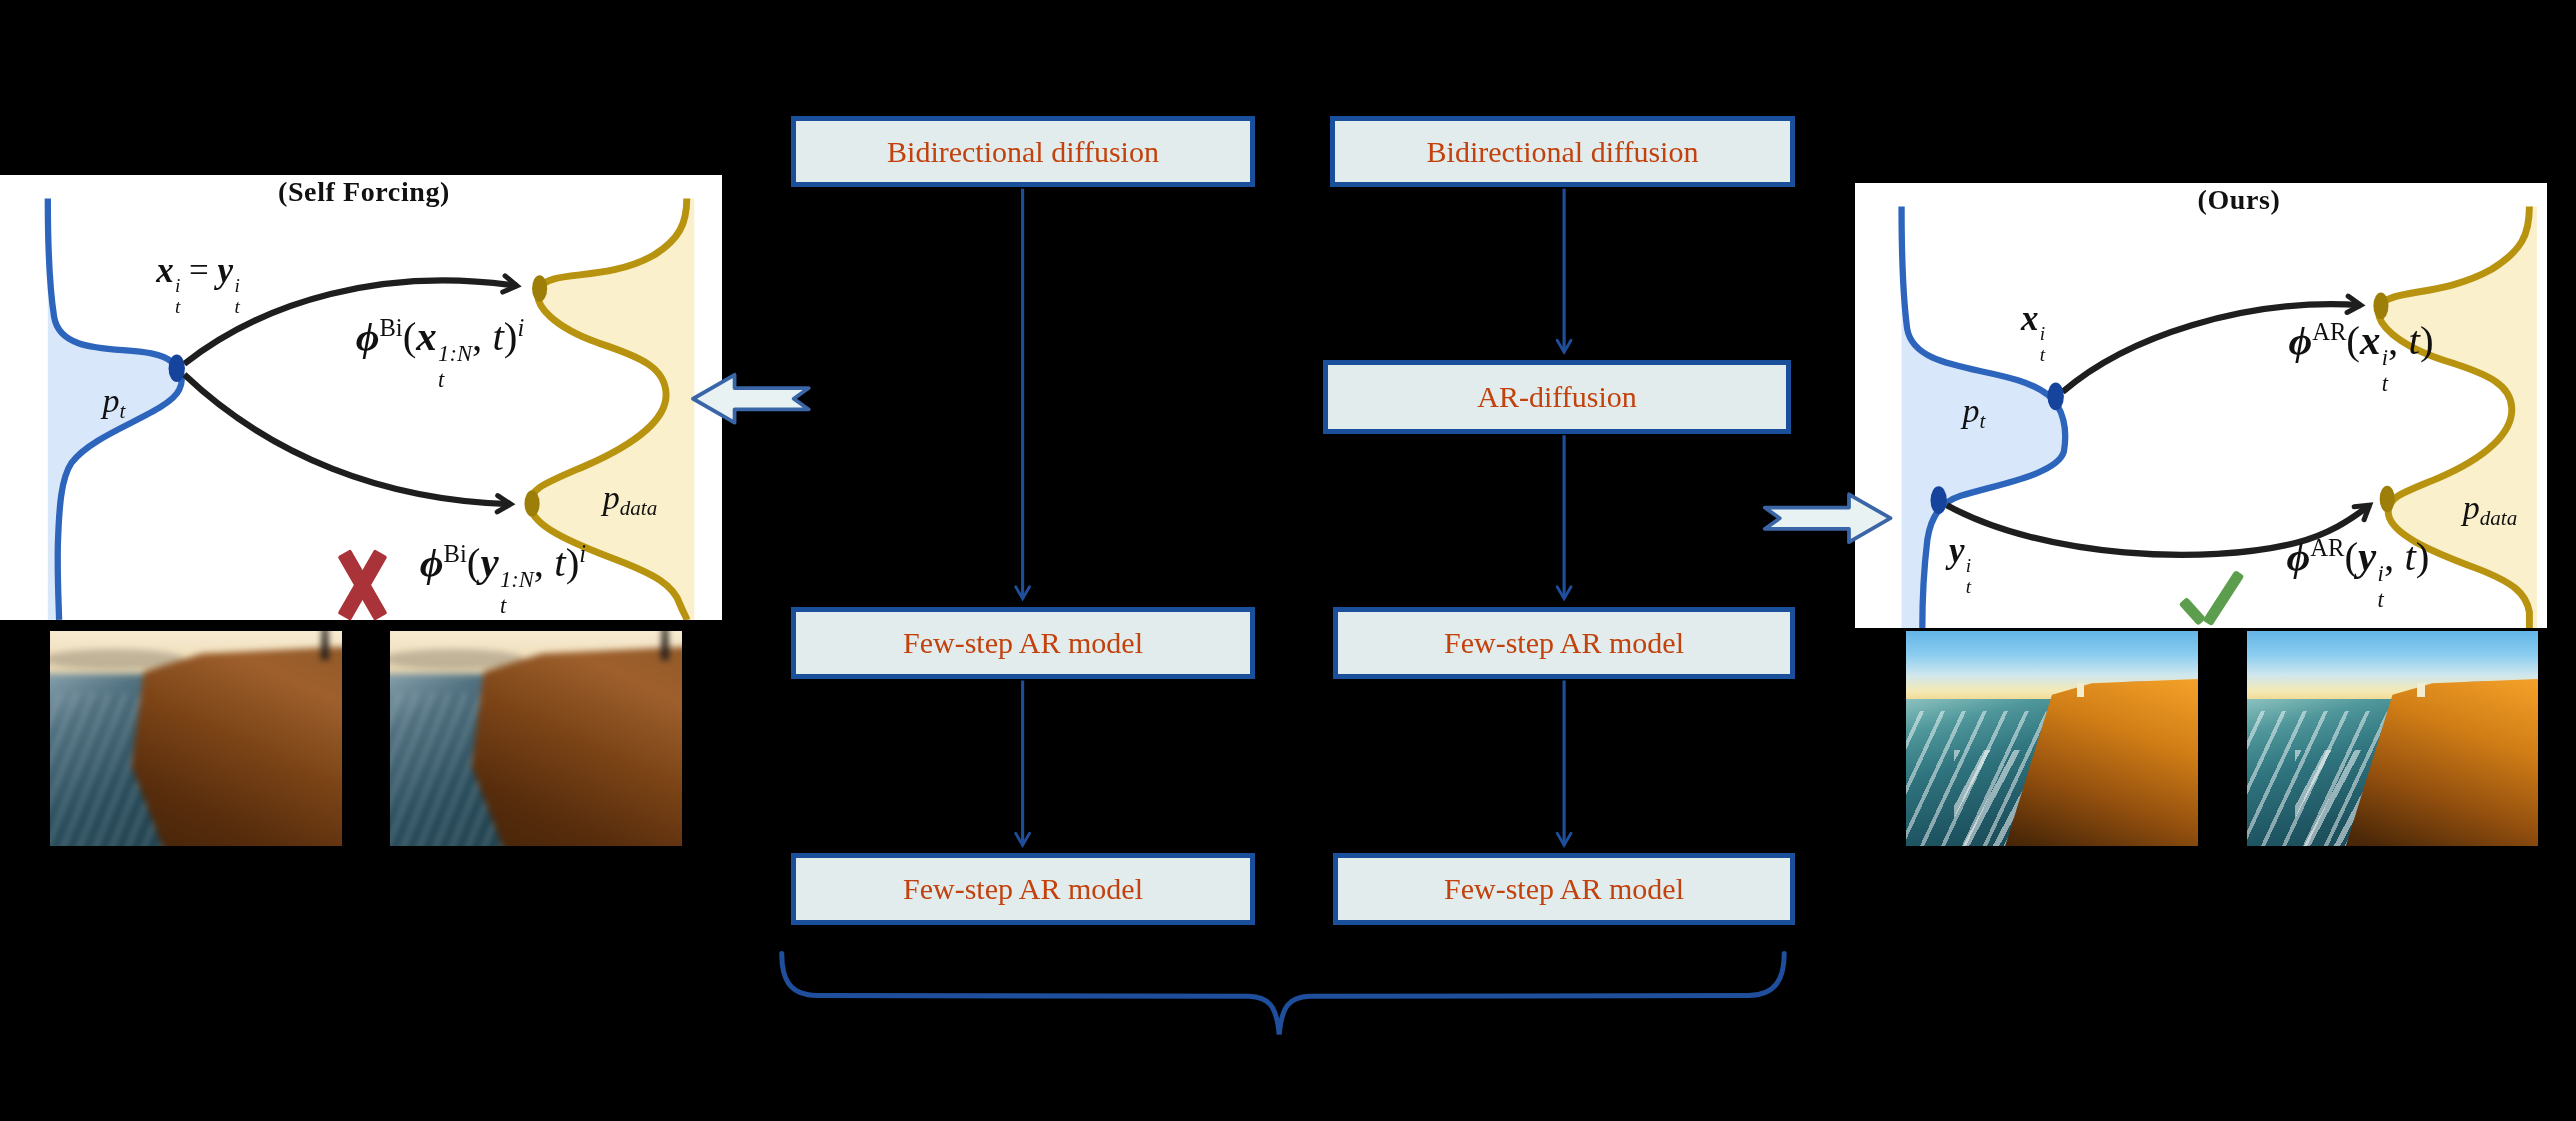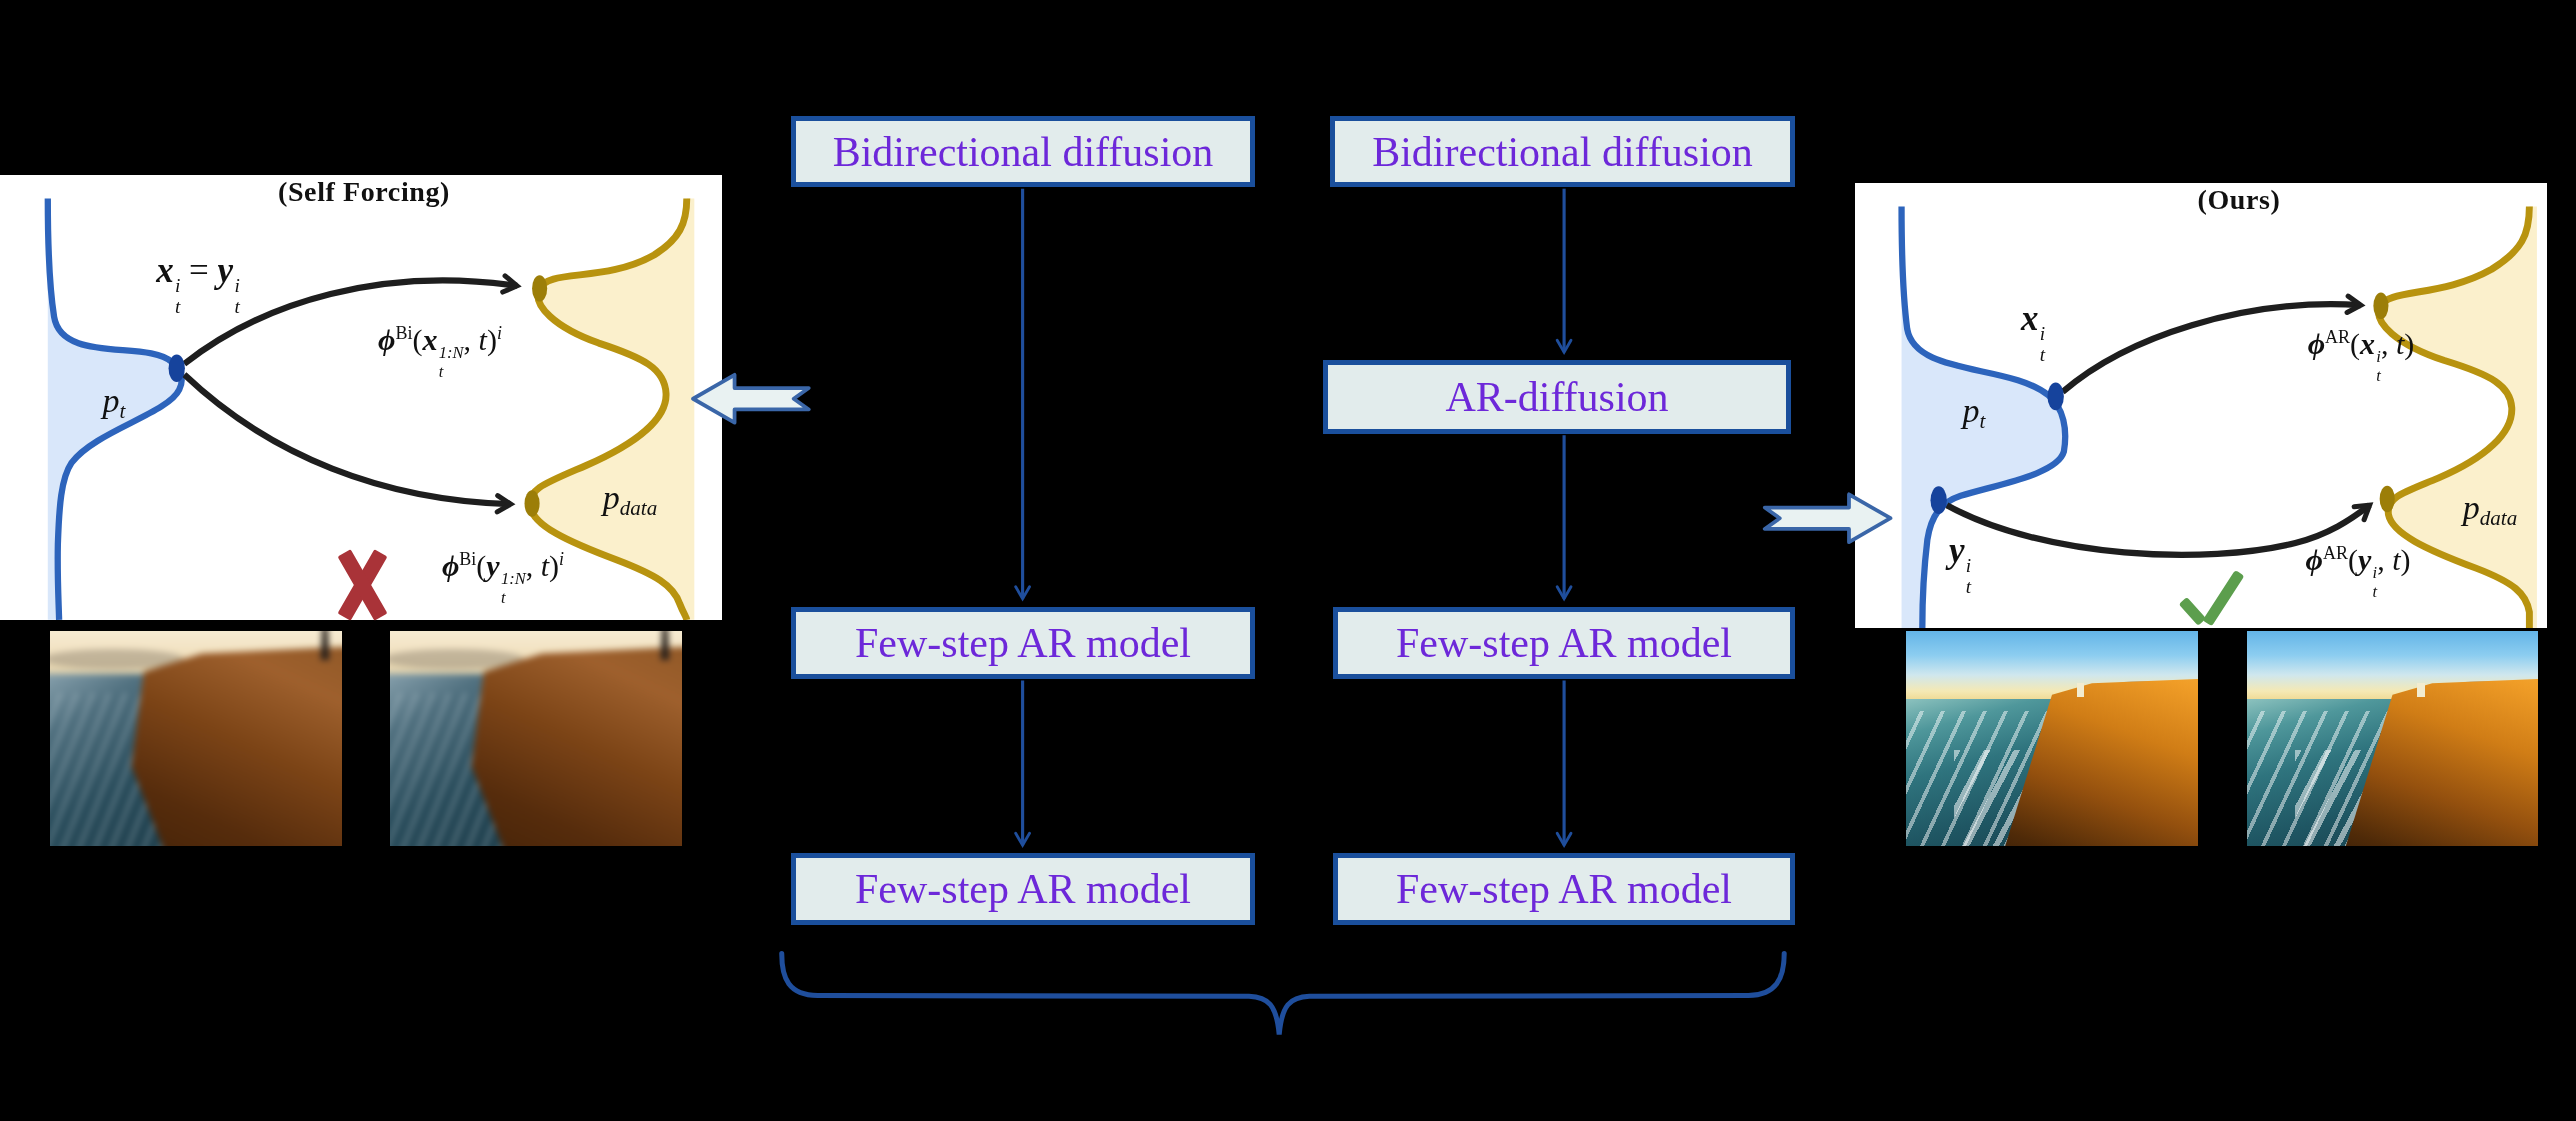--- a/index.html
+++ b/index.html
@@ -6,21 +6,21 @@
   #canvas{position:relative;width:2576px;height:1122px;background:#000;overflow:hidden;
           font-family:"Liberation Serif","DejaVu Serif",serif;color:#111;}
 
   
   .panel{position:absolute;background:#fff;}
   #panel-left{left:0;top:175px;width:722px;height:445px;}
   #panel-right{left:1855px;top:175px;width:692px;height:445px;margin-top:8px;}
   .panel svg{position:absolute;left:0;top:0;}
   .lbl{position:absolute;transform:translate(-50%,-50%);white-space:nowrap;}
   .title{font-weight:700;font-size:28px;letter-spacing:0.6px;}
-  .math{font-size:30px;}
+  .math{font-size:41px;}
   .plabel{font-size:34px;}
 
   
   .tk-n{font-style:normal}
   .tk-i{font-style:italic}
   .tk-b{font-style:italic;font-weight:700}
   .tk-sup{font-size:.6em;vertical-align:.6em;font-style:normal}
   .tk-isup{font-size:.6em;vertical-align:.6em;font-style:italic}
   .tk-sub{font-size:.62em;vertical-align:-.25em;font-style:italic}
   .ss{display:inline-flex;flex-direction:column;align-items:flex-start;
@@ -33,21 +33,21 @@
   .xmark i{position:absolute;left:24.5px;top:-2.5px;width:15px;height:74px;background:#A93338;border-radius:1.9px;display:block}
   .xmark i.b1{transform:rotate(30deg)}
   .xmark i.b2{transform:rotate(-30deg)}
   .checkmark{position:absolute;width:60px;height:55px;}
   .checkmark i{position:absolute;background:#5C9E4D;border-radius:3.1px;display:block}
   .checkmark i.c1{left:3.8px;bottom:2.5px;width:10.7px;height:29px;transform:rotate(-42deg)}
   .checkmark i.c2{right:14px;bottom:0px;width:10.7px;height:60px;transform:rotate(33deg)}
 
   
   .fbox{position:absolute;box-sizing:border-box;border:5.7px solid #1A4F9C;background:#E2ECEC;
-        display:flex;align-items:center;justify-content:center;font-size:42px;color:#6d28d9;}
+        display:flex;align-items:center;justify-content:center;font-size:30px;color:#c2410c;}
 
   
   .photo{position:absolute;width:292px;height:215px;overflow:hidden;background:#222;}
   .ph-inner{position:absolute;inset:-7.5px;}
   .photo-blur .ph-inner{filter:blur(3.1px) saturate(1.05);}
   .ph-layer{position:absolute;}
 
   
   .pb-sky{left:0;top:0;right:0;height:30%;
      background:linear-gradient(180deg,#f8eed8 0%,#efdfbe 50%,#d9cca9 78%,#9aa194 100%);}

